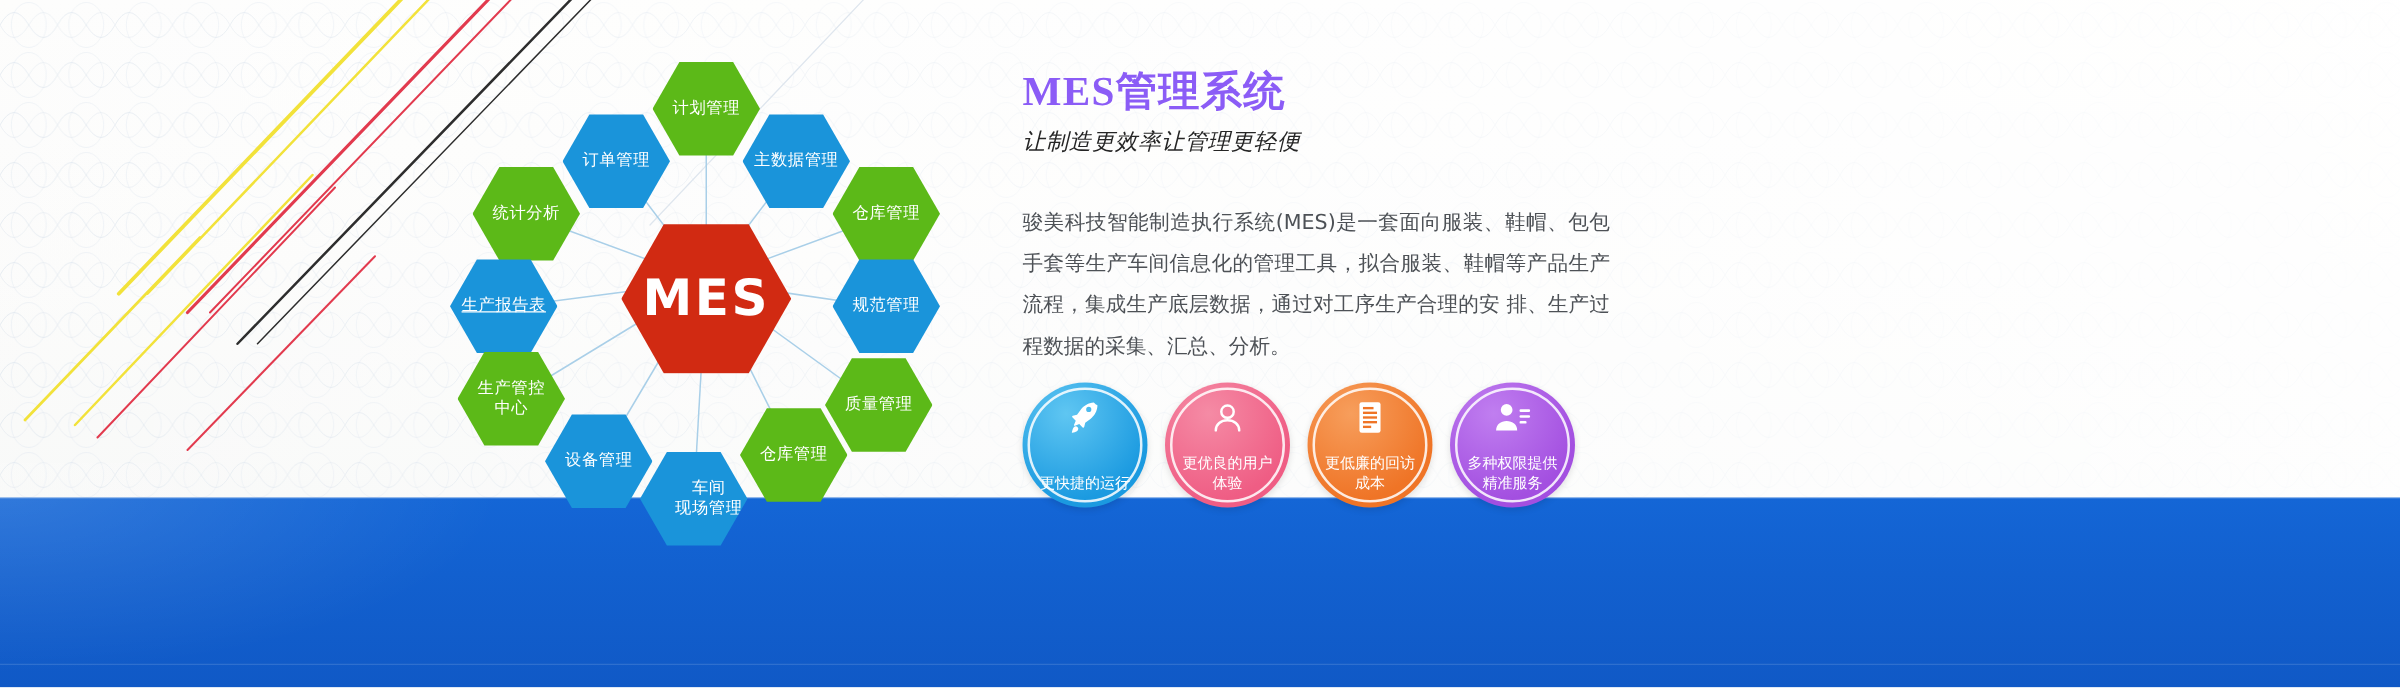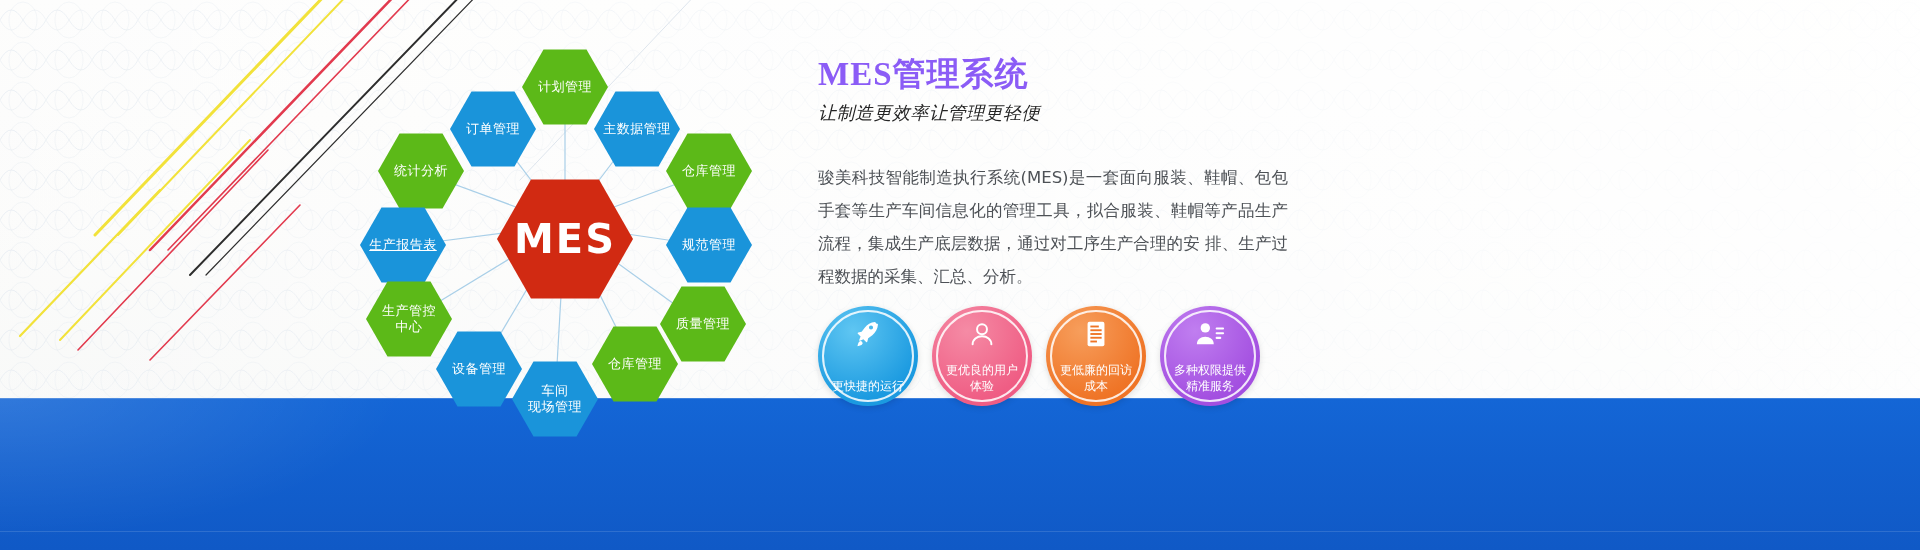--- a/index.html
+++ b/index.html
@@ -205,21 +205,21 @@
         </div>
         <div class="hex green" style="left: 330px; top: 265px; width: 86px; height: 78px;">
           <span>质量管理</span>
         </div>
         <div class="hex blue" style="left: 106px; top: 310px; width: 86px; height: 78px;">
           <span>设备管理</span>
         </div>
         <div class="hex green" style="left: 262px; top: 305px; width: 86px; height: 78px;">
           <span>仓库管理</span>
         </div>
-        <div class="hex blue" style="left: 182px; top: 340px; width: 86px; height: 78px;">
+        <div class="hex blue" style="left: 182px; top: 340px; width: 86px; height: 78px; justify-content: flex-end;">
           <span style="white-space: pre-line;">车间
 现场管理</span>
         </div>
       </div>
   </div>
 
   <div id="copy">
     <div class="title">MES管理系统</div>
     <div class="subtitle">让制造更效率让管理更轻便</div>
     <div class="desc">骏美科技智能制造执行系统(MES)是一套面向服装、鞋帽、包包手套等生产车间信息化的管理工具，拟合服装、鞋帽等产品生产流程，集成生产底层数据，通过对工序生产合理的安 排、生产过程数据的采集、汇总、分析。</div>

